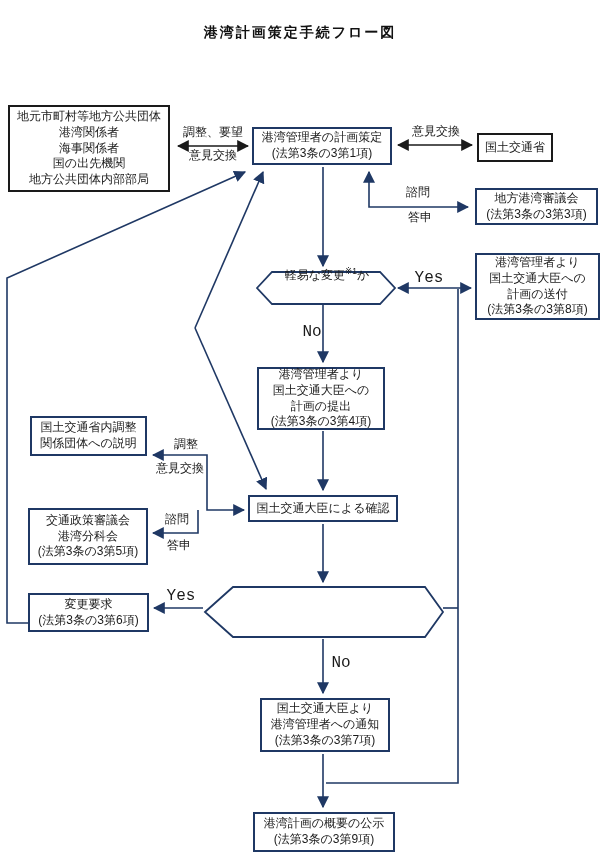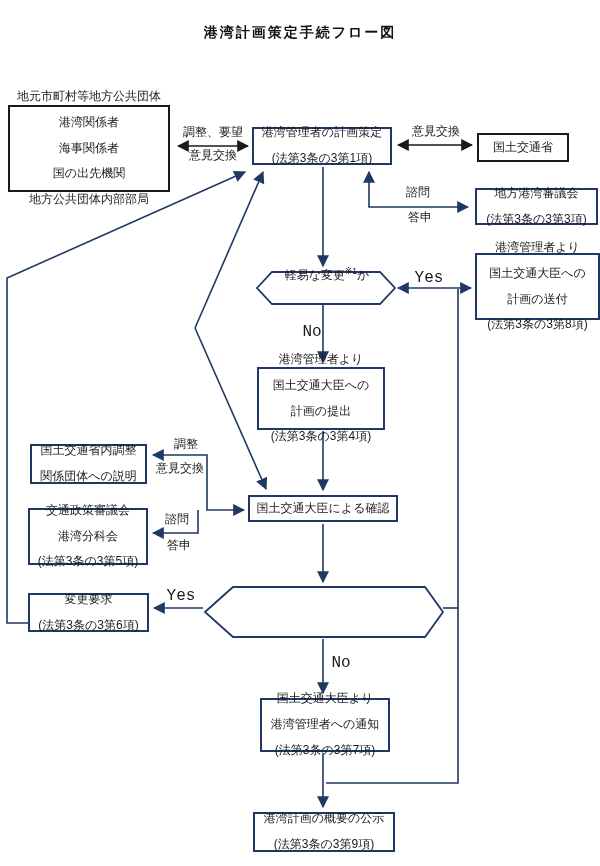--- a/index.html
+++ b/index.html
@@ -11,21 +11,20 @@
   #title{
     position:absolute;left:0;top:24px;width:600px;text-align:center;
     font-size:14px;font-weight:bold;letter-spacing:2px;color:#111;
   }
   svg.lines{position:absolute;left:0;top:0;}
   .node{
     position:absolute;background:#ffffff;border:2px solid #1F3864;
     display:flex;flex-direction:column;align-items:center;justify-content:center;
     font-size:12px;line-height:1.32;text-align:center;color:#1a1a1a;
     box-sizing:border-box;
-    gap:10px;
   }
   .node.black{border-color:#1a1a1a;}
   .hextext{
     position:absolute;display:flex;flex-direction:column;align-items:center;
     justify-content:center;font-size:12px;line-height:1.3;text-align:center;
     color:#1a1a1a;box-sizing:border-box;background:transparent;
   }
   .elabel{
     position:absolute;font-size:12px;color:#1a1a1a;text-align:center;
     line-height:1.1;background:transparent;
@@ -99,21 +98,21 @@
     <span>海事関係者</span>
     <span>国の出先機関</span>
     <span>地方公共団体内部部局</span>
   </div>
 
   <div class="node" style="left:252px;top:127px;width:140px;height:38px;">
     <span>港湾管理者の計画策定</span>
     <span>(法第3条の3第1項)</span>
   </div>
 
-  <div class="node black" style="left:477px;top:133px;width:92px;height:29px;">
+  <div class="node black" style="left:477px;top:133px;width:76px;height:29px;">
     <span>国土交通省</span>
   </div>
 
   <div class="node" style="left:475px;top:188px;width:123px;height:37px;">
     <span>地方港湾審議会</span>
     <span>(法第3条の3第3項)</span>
   </div>
 
   <div class="node" style="left:475px;top:253px;width:125px;height:67px;">
     <span>港湾管理者より</span>
@@ -123,21 +122,21 @@
   </div>
 
 
   <div class="node" style="left:257px;top:367px;width:128px;height:63px;">
     <span>港湾管理者より</span>
     <span>国土交通大臣への</span>
     <span>計画の提出</span>
     <span>(法第3条の3第4項)</span>
   </div>
 
-  <div class="node" style="left:30px;top:444px;width:117px;height:40px;">
+  <div class="node" style="left:30px;top:416px;width:117px;height:40px;">
     <span>国土交通省内調整</span>
     <span>関係団体への説明</span>
   </div>
 
   <div class="node" style="left:28px;top:508px;width:120px;height:57px;">
     <span>交通政策審議会</span>
     <span>港湾分科会</span>
     <span>(法第3条の3第5項)</span>
   </div>
 

